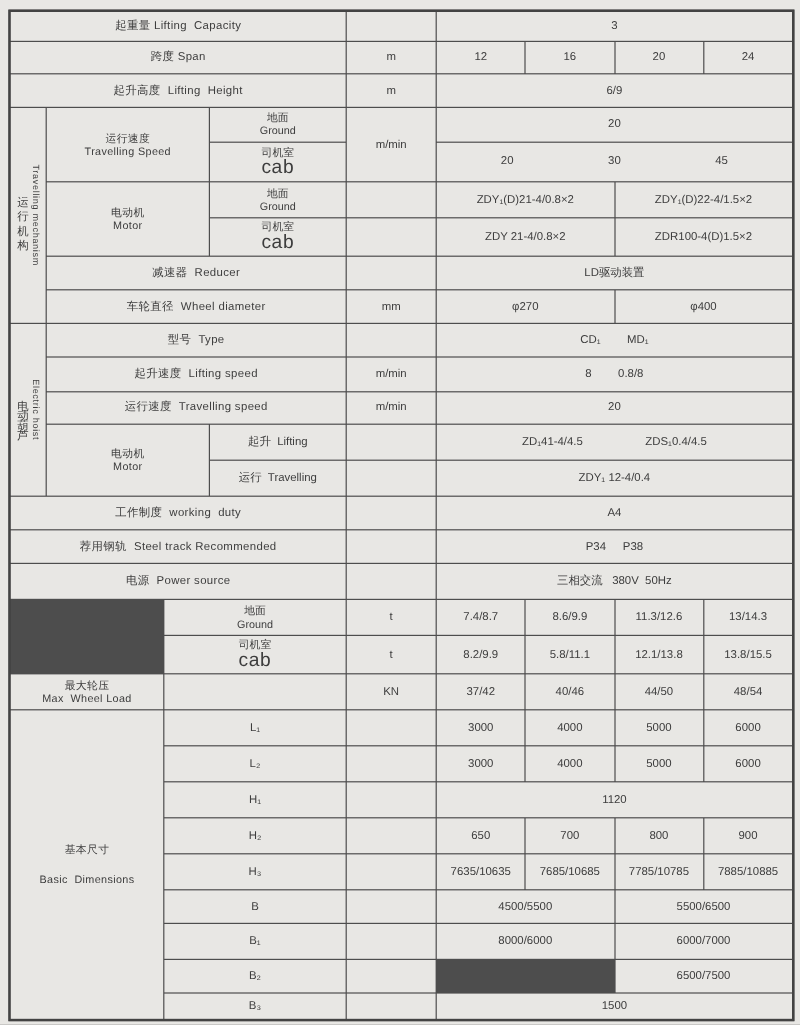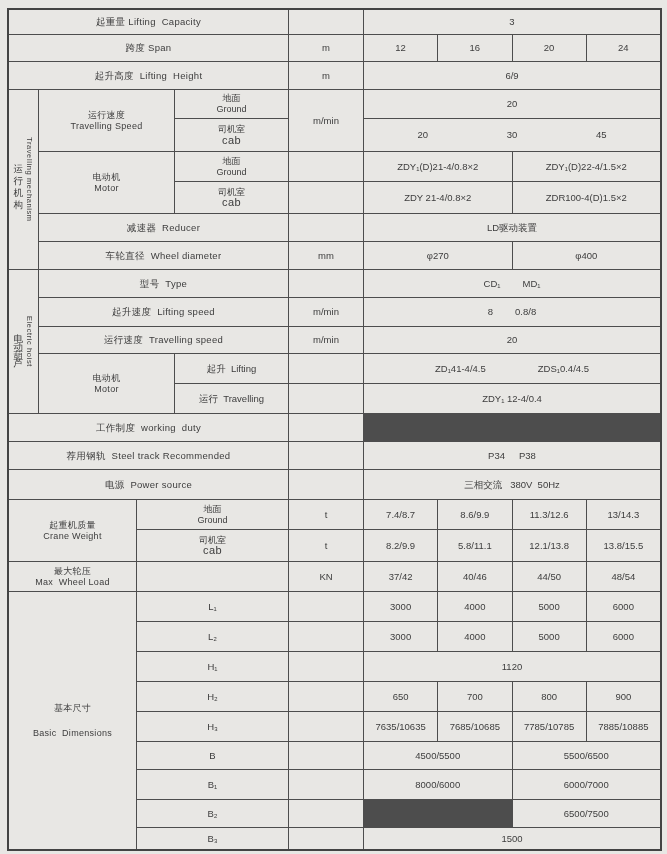--- a/index.html
+++ b/index.html
@@ -21,21 +21,21 @@
     border:2px solid #434343;     
   }
   .c{
     background:#e8e7e4;
     display:flex;align-items:center;justify-content:center;
     font-size:9.5px;line-height:1.2;text-align:center;
     overflow:hidden;white-space:pre-wrap;
   }
   .col{flex-direction:column;}
   .lbl{letter-spacing:.3px;}
-  .cab{font-size:11px;letter-spacing:.5px;line-height:1;}
+  .cab{font-size:16px;letter-spacing:.5px;line-height:1;}
   .zh{font-size:9px;}
   .en{font-size:9px;}
   .pair{gap:22px;}
   .trio{justify-content:space-around;padding:0 14px;}
   .wide-pair{gap:52px;}
   .vsec{flex-direction:row;gap:1px;}
   .vzh{writing-mode:vertical-rl;font-size:9.5px;letter-spacing:12px;}
   .ven{writing-mode:vertical-rl;font-size:7.5px;letter-spacing:.6px;}
   .vzh.short{letter-spacing:8px;}
 </style>
@@ -144,36 +144,33 @@
   <div class="c" style="grid-column:5;grid-row:13;"></div>
   <div class="c" style="grid-column:5;grid-row:14;"></div>
   <div class="c wide-pair" style="grid-column:6/10;grid-row:13;">
     <span>ZD₁41-4/4.5</span>
     <span>ZDS₁0.4/4.5</span>
   </div>
   <div class="c" style="grid-column:6/10;grid-row:14;">ZDY₁ 12-4/0.4</div>
 
   <div class="c lbl" style="grid-column:1/5;grid-row:15;">工作制度  working  duty</div>
   <div class="c" style="grid-column:5;grid-row:15;"></div>
+  <div class="c" style="grid-column:6/10;grid-row:15;">A4</div>
 
   <div class="c lbl" style="grid-column:1/5;grid-row:16;">荐用钢轨  Steel track Recommended</div>
   <div class="c" style="grid-column:5;grid-row:16;"></div>
   <div class="c" style="grid-column:6/10;grid-row:16;gap:14px;">
     <span>P34</span>
     <span>P38</span>
   </div>
 
   <div class="c lbl" style="grid-column:1/5;grid-row:17;">电源  Power source</div>
   <div class="c" style="grid-column:5;grid-row:17;"></div>
   <div class="c" style="grid-column:6/10;grid-row:17;">三相交流   380V  50Hz</div>
 
-  <div class="c col lbl" style="grid-column:1/3;grid-row:18/20;">
-    <span class="zh">起重机质量</span>
-    <span class="en">Crane Weight</span>
-  </div>
   <div class="c col" style="grid-column:3/5;grid-row:18;">
     <span class="zh">地面</span>
     <span class="en">Ground</span>
   </div>
   <div class="c col" style="grid-column:3/5;grid-row:19;">
     <span class="zh">司机室</span>
     <span class="cab">cab</span>
   </div>
   <div class="c" style="grid-column:5;grid-row:18;">t</div>
   <div class="c" style="grid-column:5;grid-row:19;">t</div>

